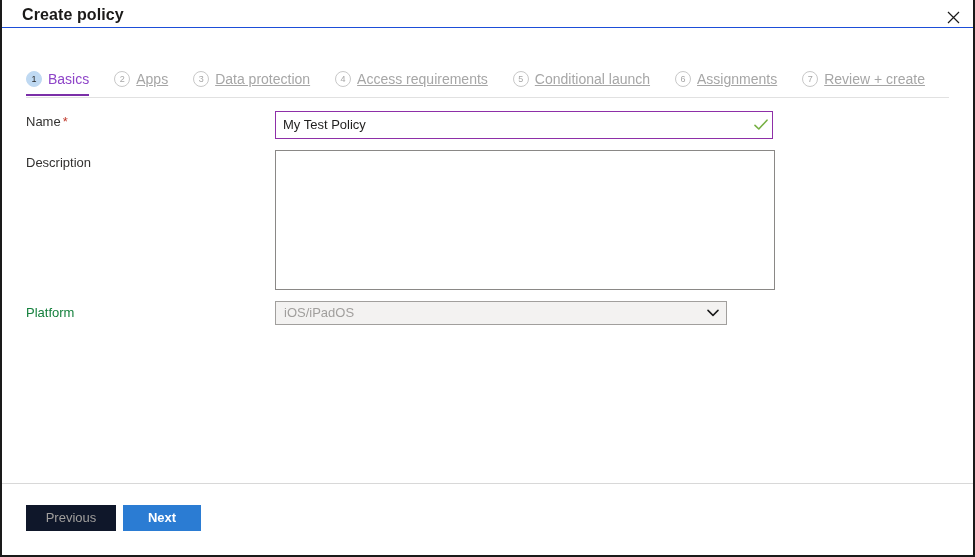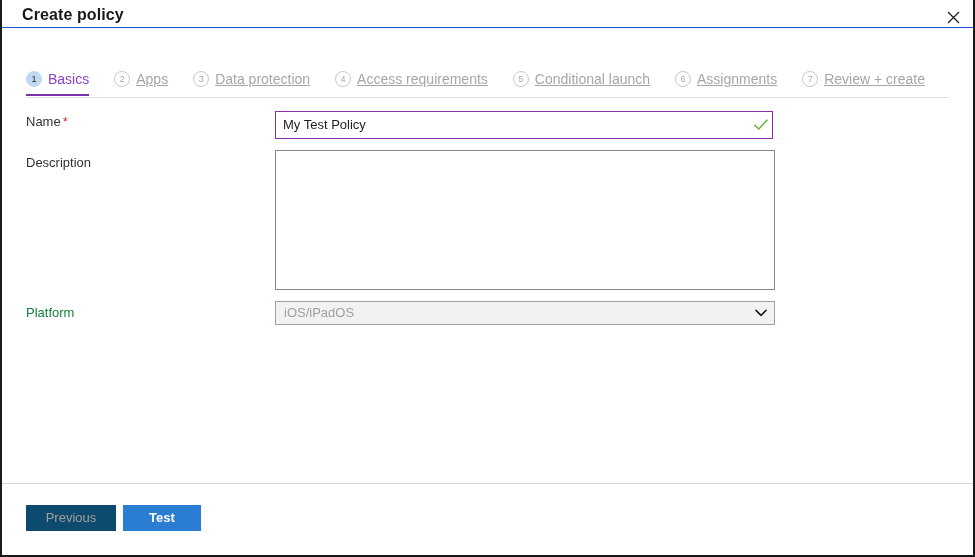--- a/index.html
+++ b/index.html
@@ -207,21 +207,21 @@
     font-size: 13px;
     color: #201f1e;
     padding: 5px 7px;
     resize: none;
     outline: none;
   }
 
   .select-wrap {
     position: absolute;
     left: 273px;
-    width: 500px;
+    width: 452px;
     height: 24px;
     box-sizing: border-box;
     border: 1px solid #a19f9d;
     background: #f3f2f1;
     display: flex;
     align-items: center;
     cursor: default;
   }
   .select-value {
     flex: 1 1 auto;
@@ -259,21 +259,21 @@
     font-size: 13px;
     height: 26px;
     min-width: 90px;
     padding: 0 14px;
     box-sizing: border-box;
     border: none;
     cursor: pointer;
     line-height: 26px;
   }
   .btn-secondary {
-    background: #0c4a6e;
+    background: #0f172a;
     color: #a19f9d;
     cursor: default;
   }
   .btn-primary {
     background: #2b7cd3;
     color: #ffffff;
     font-weight: bold;
     margin-left: 7px;
     min-width: 78px;
   }
@@ -368,16 +368,16 @@
           </svg>
         </span>
       </div>
     </div>
 
   </div>
 
   <div class="footer-rule"></div>
   <div class="footer">
     <button class="btn btn-secondary">Previous</button>
-    <button class="btn btn-primary">Test</button>
+    <button class="btn btn-primary">Next</button>
   </div>
 
 </div>
 
 </body></html>

